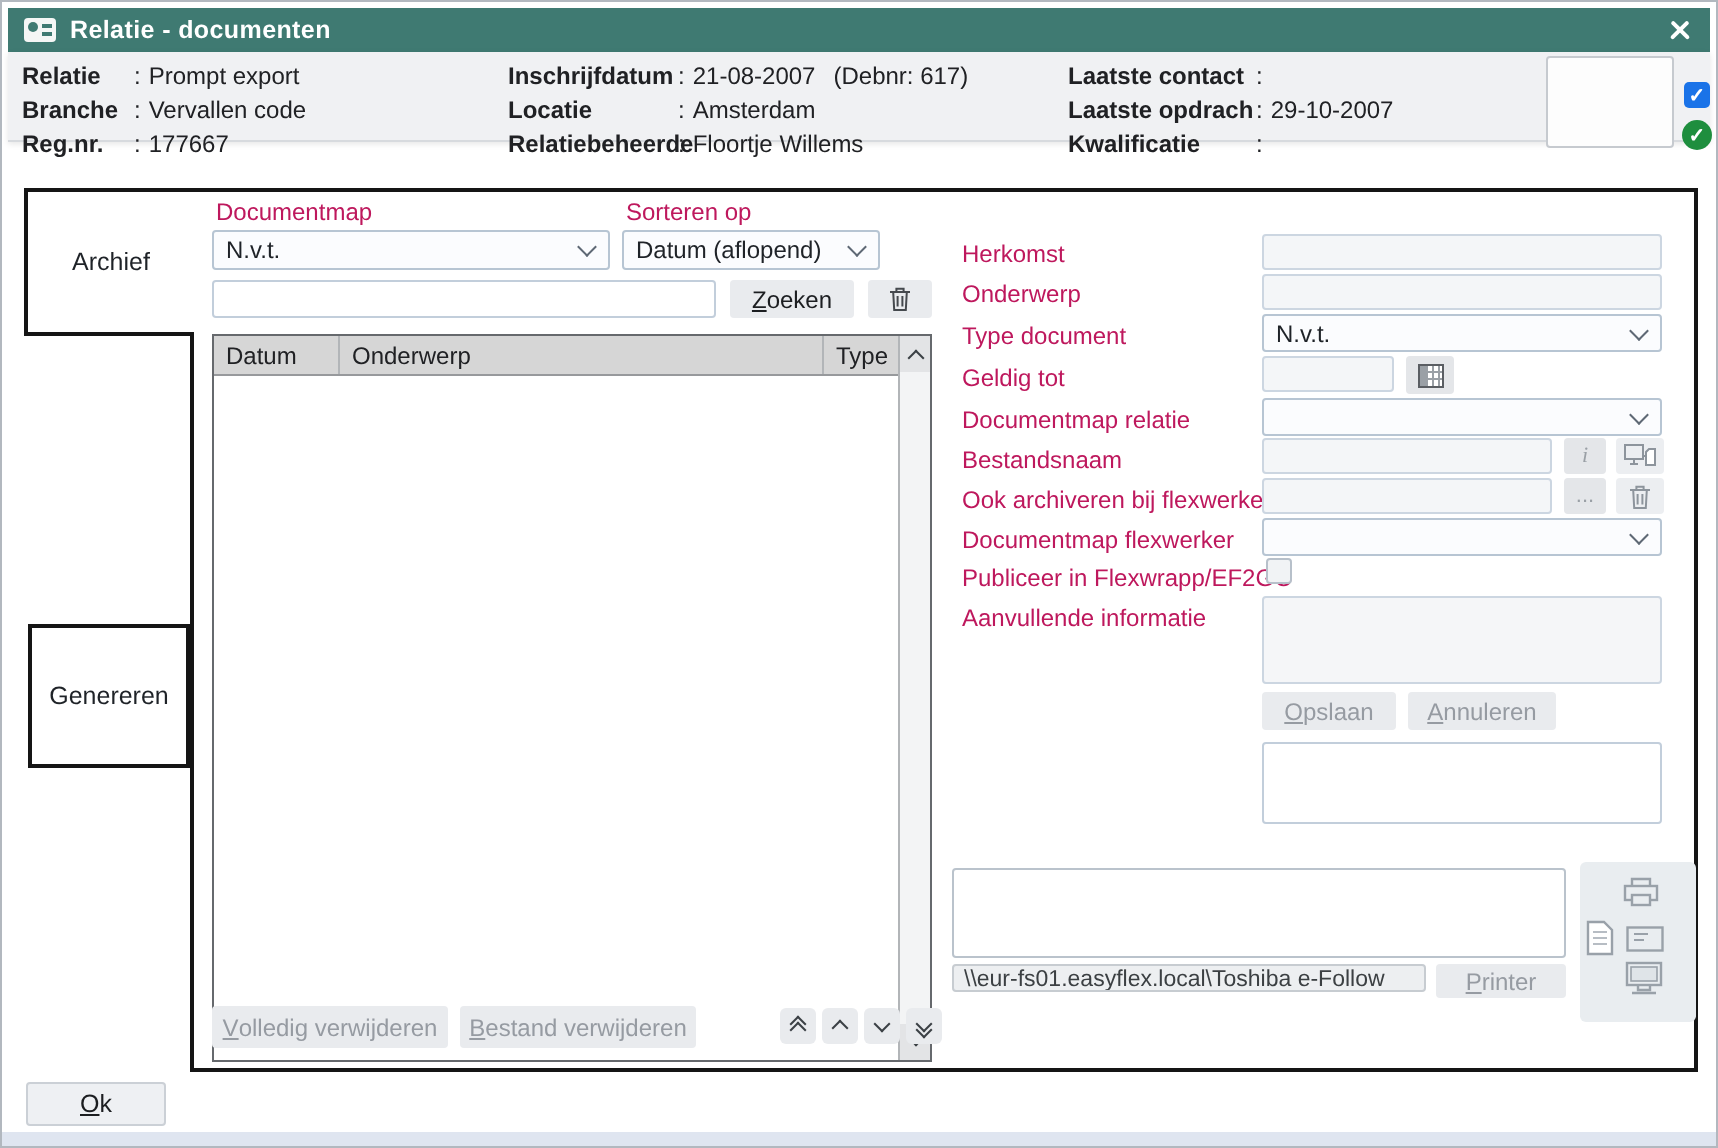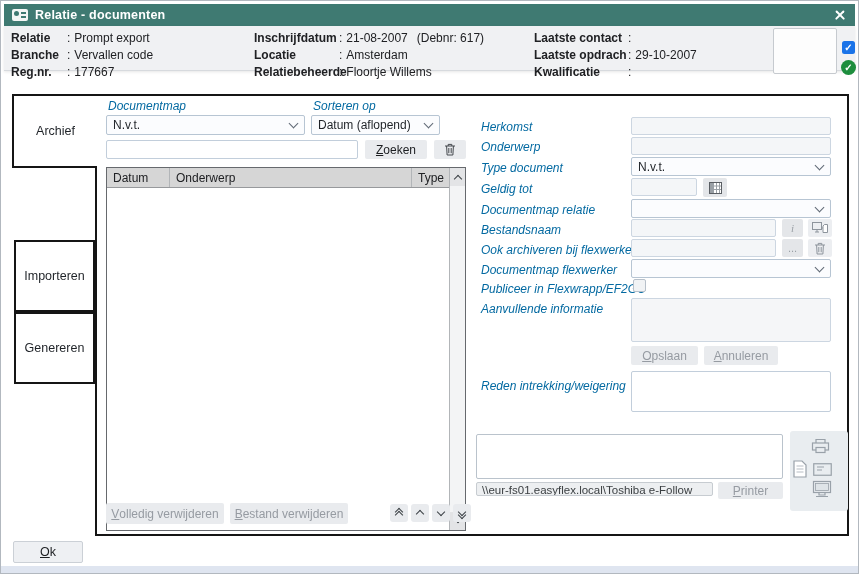--- a/index.html
+++ b/index.html
@@ -51,21 +51,21 @@
   
   .panel { position:absolute; left:94px; top:93px; width:754px; height:442px;
     background:#fff; border:2px solid #151515; z-index:1; }
   .tab { position:absolute; background:#fff; font-size:12.5px; color:#1f2328;
     display:flex; align-items:center; justify-content:center; cursor:pointer; }
   .tab-active { left:11px; top:93px; width:85px; height:74px;
     border:2px solid #151515; border-right:none; z-index:3; }
   .tab-idle { left:13px; width:81px; height:72px; border:2px solid #151515; z-index:2; }
   .tab-v { top:167px; } .tab-i { top:239px; } .tab-g { top:311px; }
   
-  .lbl { position:absolute; font-size:12px; color:#0369a1; white-space:nowrap; z-index:4;font-style:italic; }
+  .lbl { position:absolute; font-size:12px; color:#be185d; white-space:nowrap; z-index:4; }
   .inp { position:absolute; background:#ffffff; border:1px solid #c2cedb; border-radius:2px;
     font-family:"Liberation Sans",sans-serif; font-size:11.5px; color:#202124;
     padding:0 5px; z-index:4; outline:none; }
   .inp.dis { background:#f4f6f8; border-color:#ccd6e1; }
   .combo { position:absolute; display:flex; align-items:center; background:#fbfcfe;
     border:1px solid #b7c5d3; border-radius:2px; padding:0 6px; font-size:12px;
     color:#1f2328; z-index:4; cursor:pointer; }
   .combo .cval { flex:1; overflow:hidden; white-space:nowrap; }
   .cchev { width:7px; height:7px; border-right:1.6px solid #5f6975; border-bottom:1.6px solid #5f6975;
     transform:rotate(45deg); margin:-3px 1px 0 6px; flex:0 0 auto; }
@@ -187,23 +187,20 @@
       </div>
     </div>
     <div class="photo-box"></div>
     <div class="chk-blue">✓</div>
     <div class="chk-green">✓</div>
   </div>
 
   <div class="tab tab-active">
     <span>Archief</span>
   </div>
-  <div class="tab tab-idle tab-i">
-    <span>Importeren</span>
-  </div>
   <div class="tab tab-idle tab-g">
     <span>Genereren</span>
   </div>
 
   <div class="panel"></div>
 
   <div class="lbl" style="left:107px; top:98px;">Documentmap</div>
   <div class="combo" style="left:105px; top:114px; width:199px; height:20px;">
     <span class="cval">N.v.t.</span>
     <span class="cchev"></span>
@@ -318,21 +315,20 @@
 
   <div class="lbl" style="left:480px; top:281px;">Publiceer in Flexwrapp/EF2GO</div>
   <div class="cbox" style="left:632px; top:278px;"></div>
 
   <div class="lbl" style="left:480px; top:301px;">Aanvullende informatie</div>
   <textarea class="ta dis" style="left: 630px; top: 297px; width: 200px; height: 44px;"></textarea>
 
   <div class="btn dis" style="left:630px; top:345px; width:67px; height:19px;"><u>O</u>pslaan</div>
   <div class="btn dis" style="left:703px; top:345px; width:74px; height:19px;"><u>A</u>nnuleren</div>
 
-  <div class="lbl" style="left:480px; top:378px;">Reden intrekking/weigering</div>
   <textarea class="ta" style="left: 630px; top: 370px; width: 200px; height: 41px;"></textarea>
 
   <div class="bigbox"></div>
   <div class="iconpanel">
     <svg class="ic" style="position:absolute; left:21px; top:7px;" width="19" height="16" viewBox="0 0 19 16">
       <path d="M5 5V1.5h9V5" fill="none" stroke="#99a1a9" stroke-width="1.2"></path>
       <rect x="1.5" y="5" width="16" height="7" fill="none" stroke="#99a1a9" stroke-width="1.2"></rect>
       <rect x="5" y="9.5" width="9" height="5" fill="#e9edf0" stroke="#99a1a9" stroke-width="1.2"></rect>
     </svg>
     <svg class="ic" style="position:absolute; left:3px; top:29px;" width="14" height="18" viewBox="0 0 14 18">

